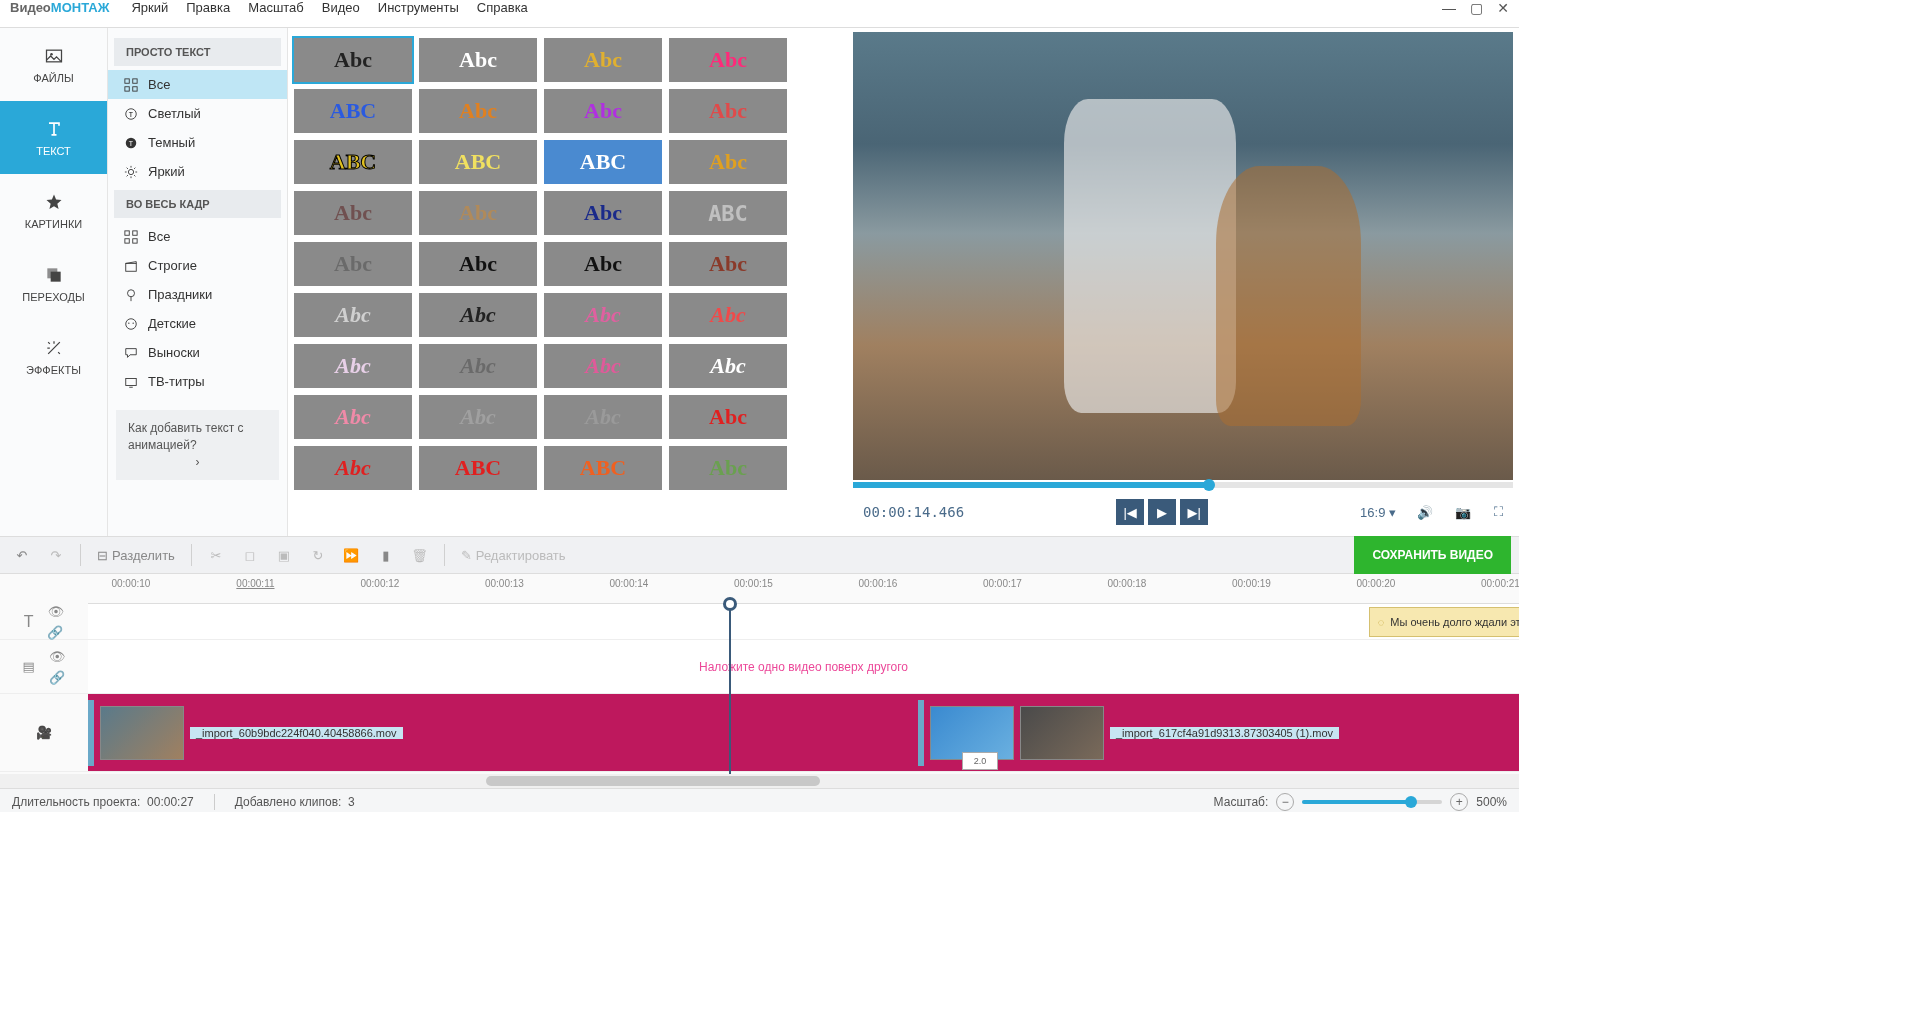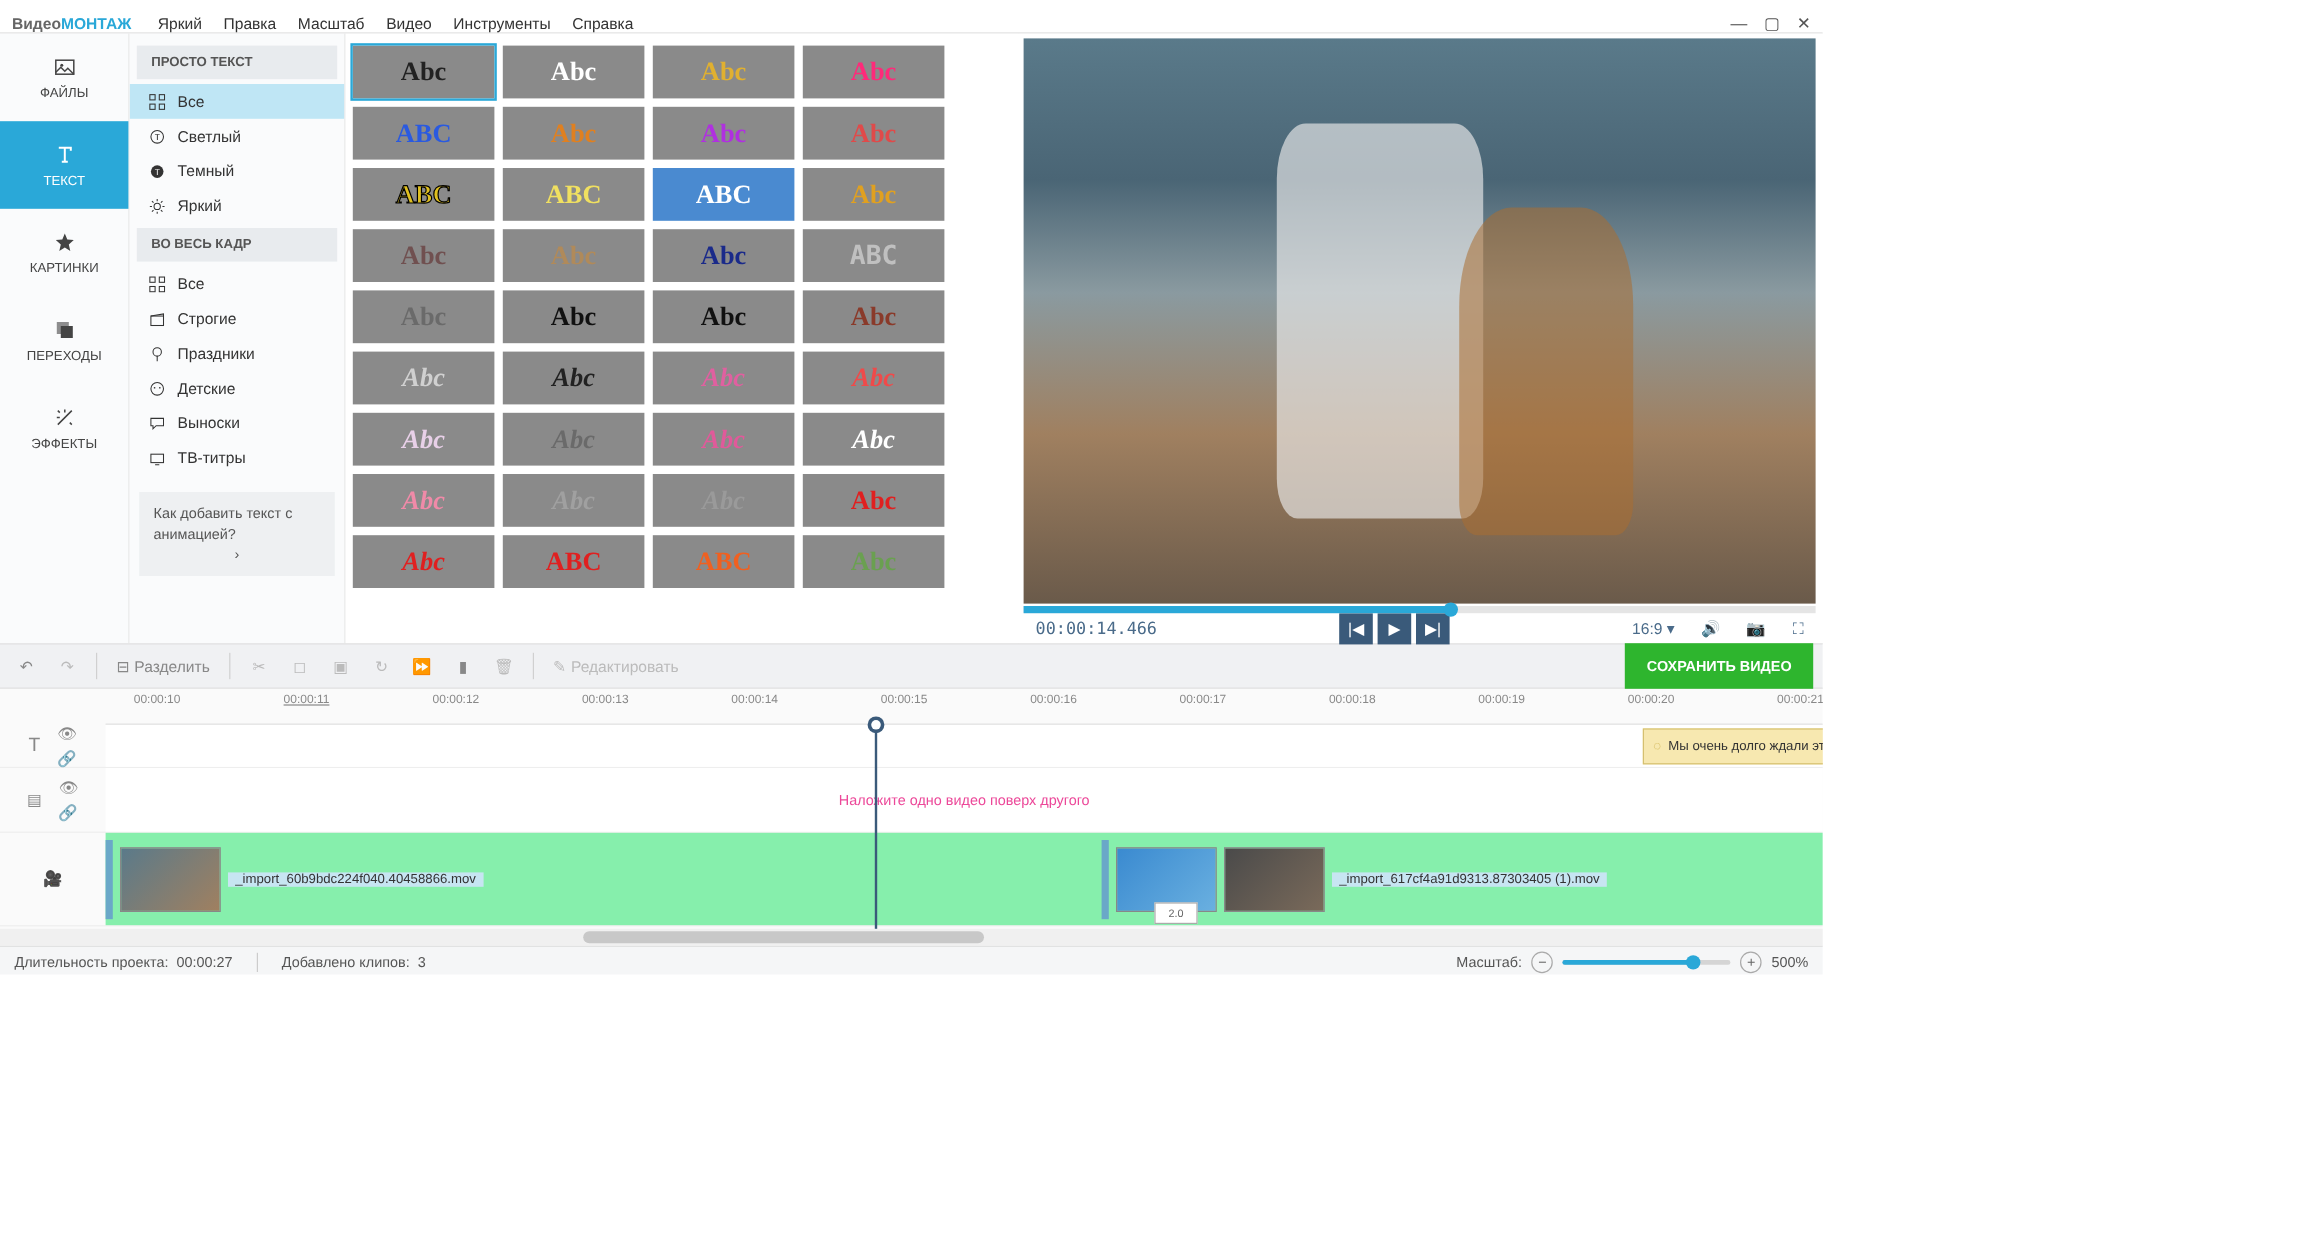--- a/index.html
+++ b/index.html
@@ -1,19 +1,19 @@
 <!DOCTYPE html>
 <html><head>
 <meta charset="utf-8">
 <style>
 * { margin:0; padding:0; box-sizing:border-box; font-family:Arial,sans-serif; }
 body { background:#fff; font-size:13px; color:#333; width:1519px; height:812px; overflow:hidden; }
 
 
-.menubar { height:28px; display:flex; align-items:flex-end; padding:0 10px; background:#fff; border-bottom:1px solid #ddd; }
+.menubar { height:28px; display:flex; align-items:flex-start; padding:0 10px; background:#fff; border-bottom:1px solid #ddd; }
 .logo { font-weight:bold; font-size:13px; }
 .logo .l1 { color:#666; } .logo .l2 { color:#2aa8d8; }
 .menuitems { display:flex; gap:18px; margin-left:22px; }
 .menuitems span { cursor:pointer; }
 .wincontrols { margin-left:auto; display:flex; gap:14px; font-size:14px; color:#555; }
 .wincontrols span { cursor:pointer; }
 
 
 .mainrow { display:flex; height:508px; }
 
@@ -39,21 +39,21 @@
 .thumb.selected { outline:2px solid #2aa8d8; }
 
 
 .preview { width:670px; display:flex; flex-direction:column; background:#fff; padding:4px 6px 0 4px; }
 .vidarea { flex:1; background:linear-gradient(180deg,#5a7a8a 0%,#4a6575 25%,#8a9aa0 45%,#a08060 70%,#6a5a4a 100%); position:relative; }
 .vidarea::before { content:""; position:absolute; left:32%; top:15%; width:26%; height:70%; background:rgba(235,235,235,0.65); border-radius:14% 14% 10% 10%; }
 .vidarea::after { content:""; position:absolute; left:55%; top:30%; width:22%; height:58%; background:rgba(170,110,50,0.55); border-radius:30% 30% 10% 10%; }
 .playbar { height:6px; background:#e5e5e5; position:relative; margin-top:2px; }
 .playbar .prog { position:absolute; left:0; top:0; height:100%; background:#2aa8d8; }
 .playbar .knob { position:absolute; top:-3px; width:12px; height:12px; background:#2aa8d8; border-radius:50%; transform:translateX(-50%); }
-.playctrl { height:25px; display:flex; align-items:center; padding:0 10px; gap:8px; }
+.playctrl { height:48px; display:flex; align-items:center; padding:0 10px; gap:8px; }
 .tcode { font-size:14px; color:#4a6b8a; font-family:monospace; }
 .pbtns { margin:0 auto; display:flex; gap:4px; }
 .pbtn { width:28px; height:26px; background:#3a5a7a; color:#fff; display:flex; align-items:center; justify-content:center; cursor:pointer; }
 .rctrl { display:flex; align-items:center; gap:22px; color:#4a6b8a; }
 
 
 .toolbar { height:38px; background:#f0f1f3; border-top:1px solid #ddd; border-bottom:1px solid #ddd; display:flex; align-items:center; padding:0 8px; gap:6px; }
 .tbtn { width:28px; height:28px; display:flex; align-items:center; justify-content:center; color:#888; cursor:pointer; }
 .tbtn.txt { width:auto; padding:0 6px; gap:4px; font-size:13px; }
 .tbtn.disabled { color:#bbb; }
@@ -68,21 +68,21 @@
 .track { display:flex; border-bottom:1px solid #eee; }
 .thead { width:88px; display:flex; align-items:center; justify-content:center; gap:14px; color:#888; }
 .thead .stack { display:flex; flex-direction:column; gap:6px; align-items:center; }
 .tbody { flex:1; position:relative; background:#fff; }
 .track.text { height:36px; }
 .track.text .tbody { background:#fff; }
 .textclip { position:absolute; top:3px; height:30px; background:#f7e8b0; border:1px solid #d5c070; display:flex; align-items:center; padding:0 8px; gap:6px; font-size:11px; }
 .track.overlay { height:54px; }
 .track.overlay .tbody { display:flex; align-items:center; justify-content:center; color:#ec4899; font-size:12px; }
 .track.video { height:78px; }
-.track.video .tbody { background:#86efac; }
+.track.video .tbody { background:#be185d; }
 .vclip { position:absolute; top:6px; height:66px; display:flex; align-items:center; gap:6px; }
 .vclip .handle { width:6px; height:100%; background:#6aa8c8; }
 .vclip .thumb2 { width:84px; height:54px; background:linear-gradient(135deg,#5a7a8a,#a08060); border:1px solid #888; }
 .vclip .fname { font-size:11px; background:#c7e5f2; padding:0 6px; }
 .transbox { position:absolute; top:58px; width:36px; height:18px; background:#fff; border:1px solid #aaa; font-size:9px; display:flex; align-items:center; justify-content:center; color:#666; }
 .playhead { position:absolute; top:0; bottom:0; width:2px; background:#3a5a7a; z-index:10; }
 .playhead::before { content:""; position:absolute; top:-7px; left:-6px; width:14px; height:14px; background:#3a5a7a; border-radius:50%; }
 .playhead::after { content:""; position:absolute; top:-4px; left:-3px; width:8px; height:8px; background:#fff; border-radius:50%; }
 .hscroll { height:14px; background:#f0f0f0; position:relative; }
 .hscroll .bar { position:absolute; top:2px; height:10px; background:#c8c8c8; border-radius:5px; }

